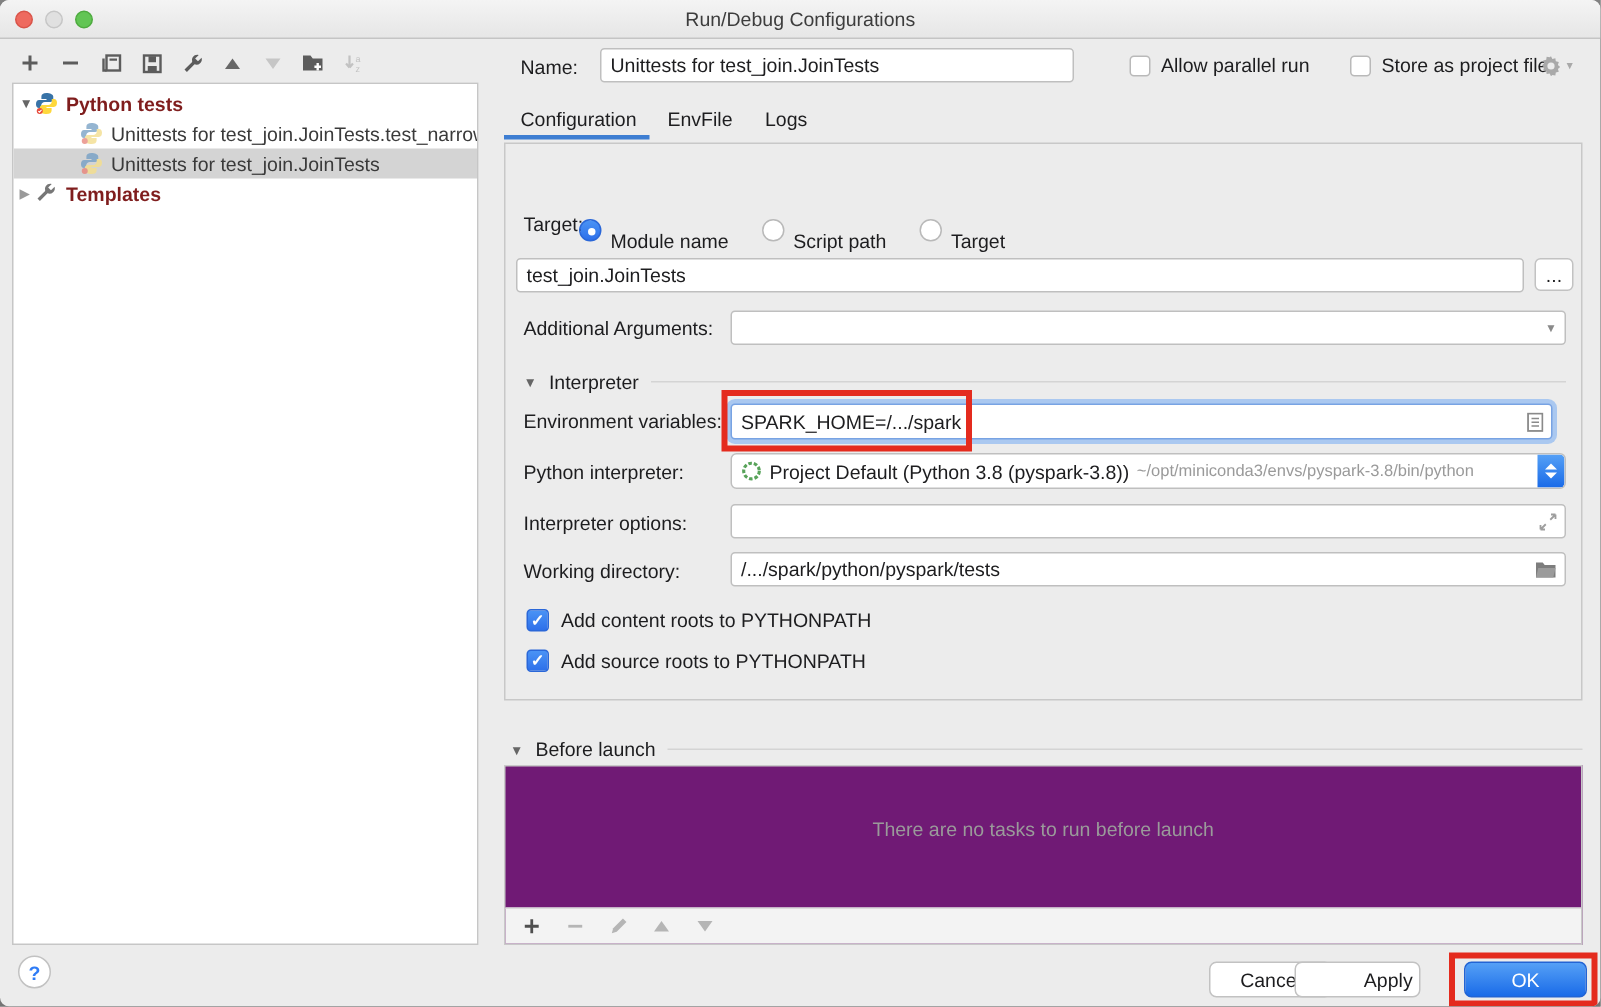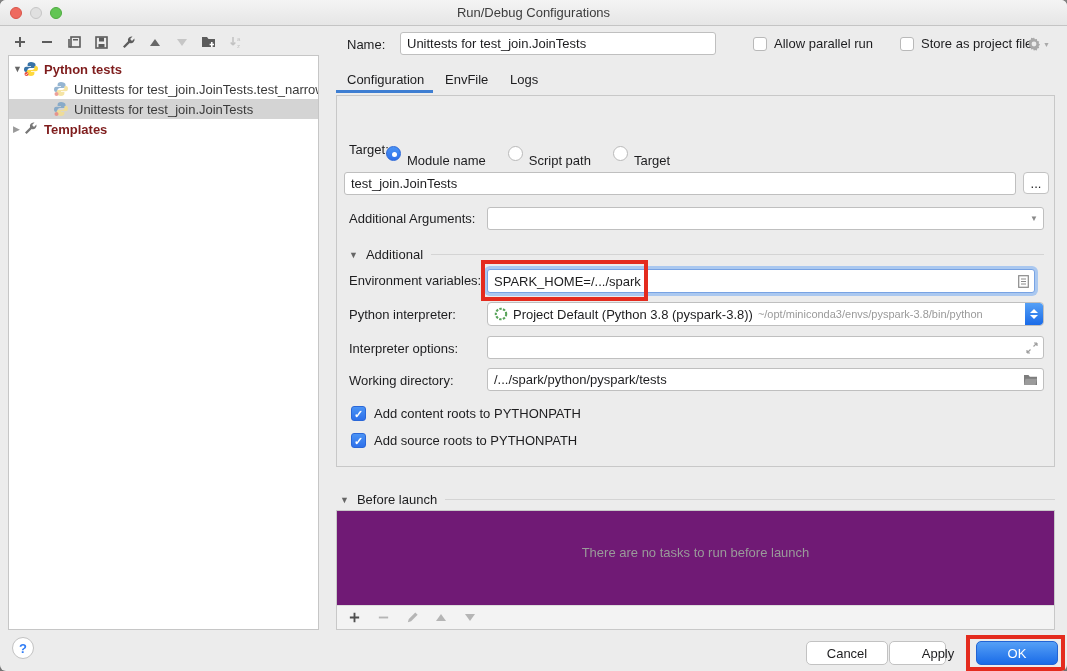--- a/index.html
+++ b/index.html
@@ -94,21 +94,21 @@
   .bl-empty { position:absolute; left:0; right:0; top:34px; text-align:center; color:#9a9a9a; font-size:13px; }
   .bl-toolbar { position:absolute; left:0; right:0; bottom:0; height:24px; background:#f3f3f3;
     border-top:1px solid #dcdcdc; display:flex; align-items:center; gap:13px; padding-left:9px; }
 
   
   .help { position:absolute; left:12px; top:637px; width:22px; height:22px; border-radius:50%;
     background:#fff; border:1px solid #c2c2c2; color:#2f7cf6; font-weight:bold; font-size:13px;
     display:flex; align-items:center; justify-content:center; }
   .fbtn { position:absolute; top:641px; height:24px; border-radius:5px; }
   .fbtn.cancel { left:806px; width:82px; }
-  .fbtn.apply { left:889px; width:57px;padding-left:41px; }
+  .fbtn.apply { left:863px; width:84px;padding-left:41px; }
   .fbtn.ok { left:976px; width:82px; background:linear-gradient(#55a0f6,#1a6be8);
     border:1px solid #2264d4; color:#fff; }
 
   
   .annot { position:absolute; border:4px solid #e42b1e; pointer-events:none; z-index:50; }
   .annot.env { left:481px; top:260px; width:167px; height:41px; }
   .annot.ok { left:966px; top:635px; width:99px; height:36px; }
 
   .tri-up { width:0;height:0;border-left:5px solid transparent;border-right:5px solid transparent;border-bottom:7px solid #676767; }
   .tri-dn { width:0;height:0;border-left:5px solid transparent;border-right:5px solid transparent;border-top:7px solid #c6c6c6; }
@@ -268,21 +268,21 @@
     <button class="btn browse" style="left:686px; top:76px;">...</button>
 
     <div class="lbl" style="left:12px; top:115px;">Additional Arguments:</div>
     <div class="input-wrap" style="left:150px; top:111px; width:557px; height:23px;">
       <input value="" style="">
       <span style="font-size:8px; color:#8a8a8a; padding-right:5px;">▼</span>
     </div>
 
     <div class="sec-hdr" style="left:12px; top:151px; right:10px;">
       <span class="sec-arrow">▼</span>
-      <span class="sec-title">Additional</span>
+      <span class="sec-title">Interpreter</span>
       <span class="sec-line"></span>
     </div>
 
     <div class="lbl" style="left:12px; top:177px;">Environment variables:</div>
     <div class="input-wrap focused" style="left:150px; top:173px; width:548px; height:24px;">
       <input value="SPARK_HOME=/.../spark" style="">
       <span class="field-icon">
         <svg width="11" height="13" viewBox="0 0 11 13">
             <rect x="0.7" y="0.7" width="9.6" height="11.6" fill="#fff" stroke="#8a8a8a" stroke-width="1.2"></rect>
             <path d="M3 4h5M3 6.5h5M3 9h5" stroke="#8a8a8a" stroke-width="1"></path>

